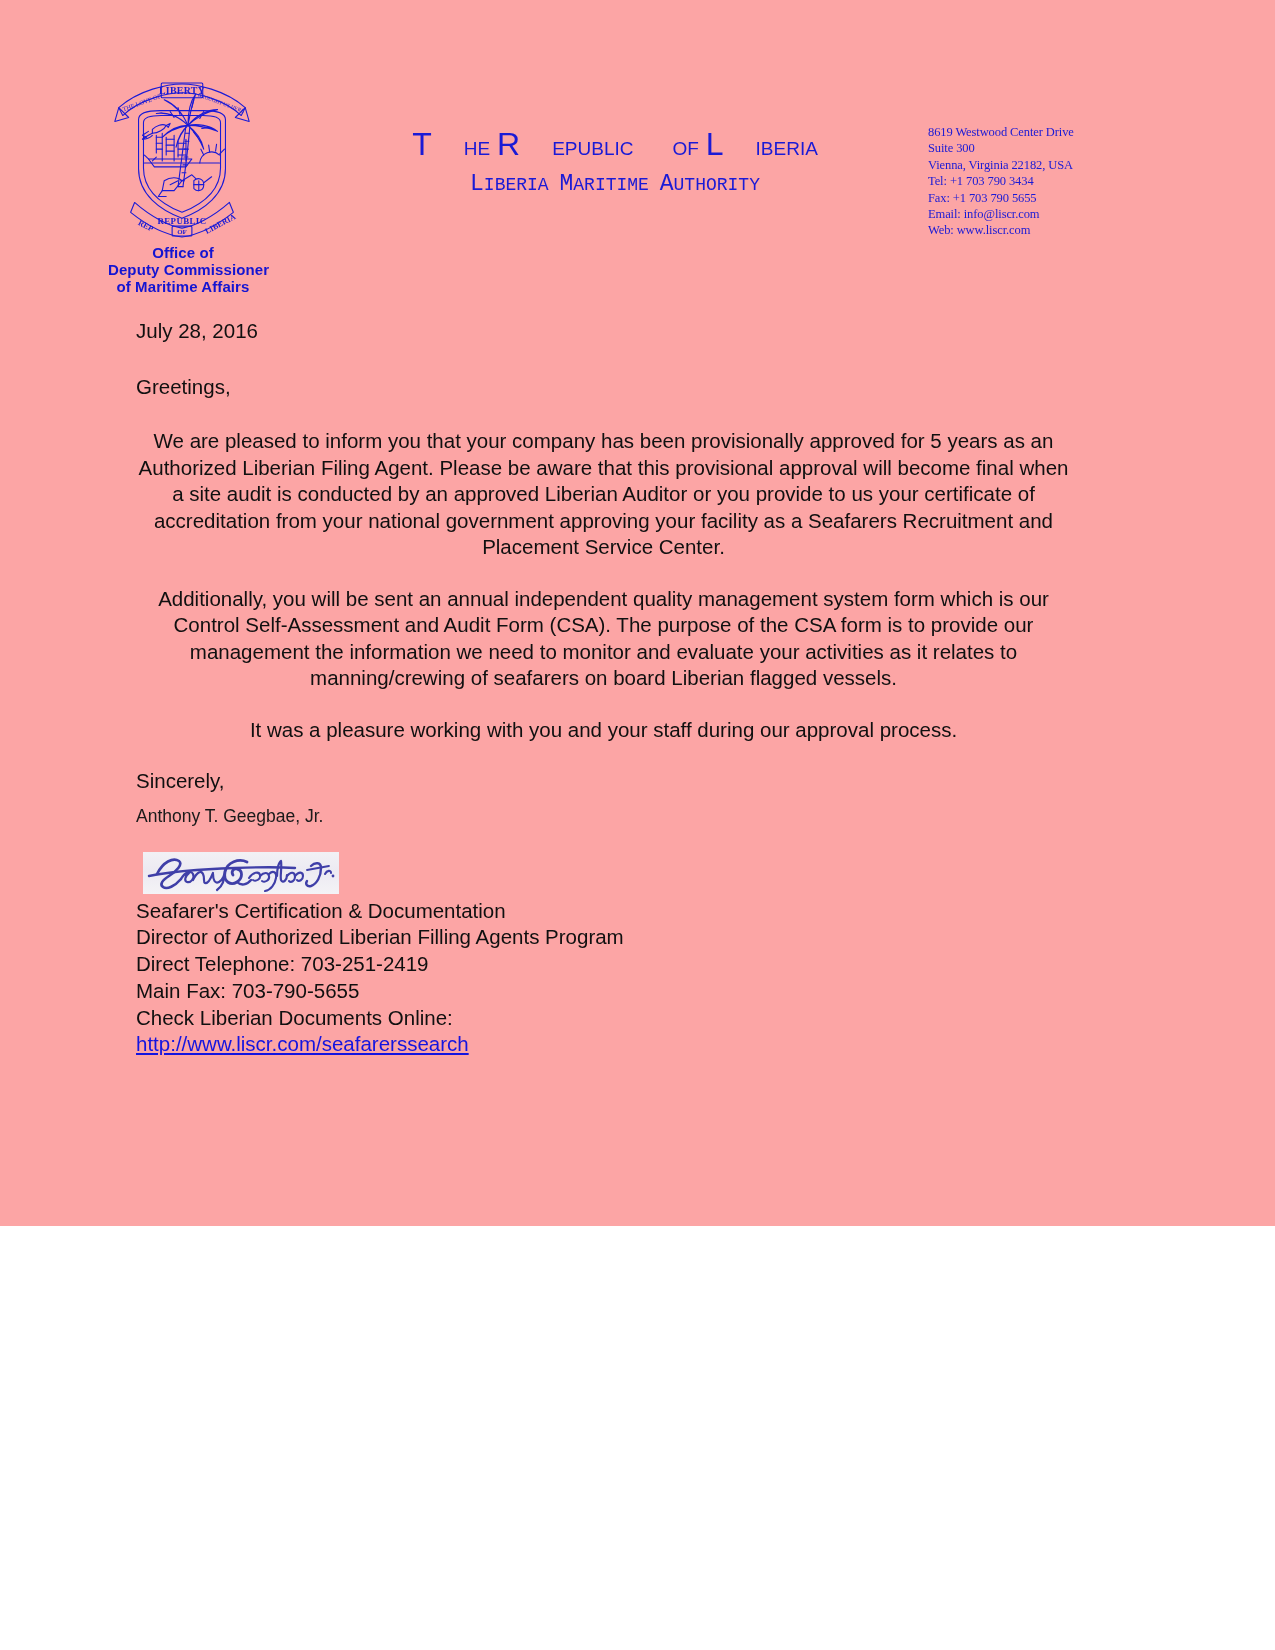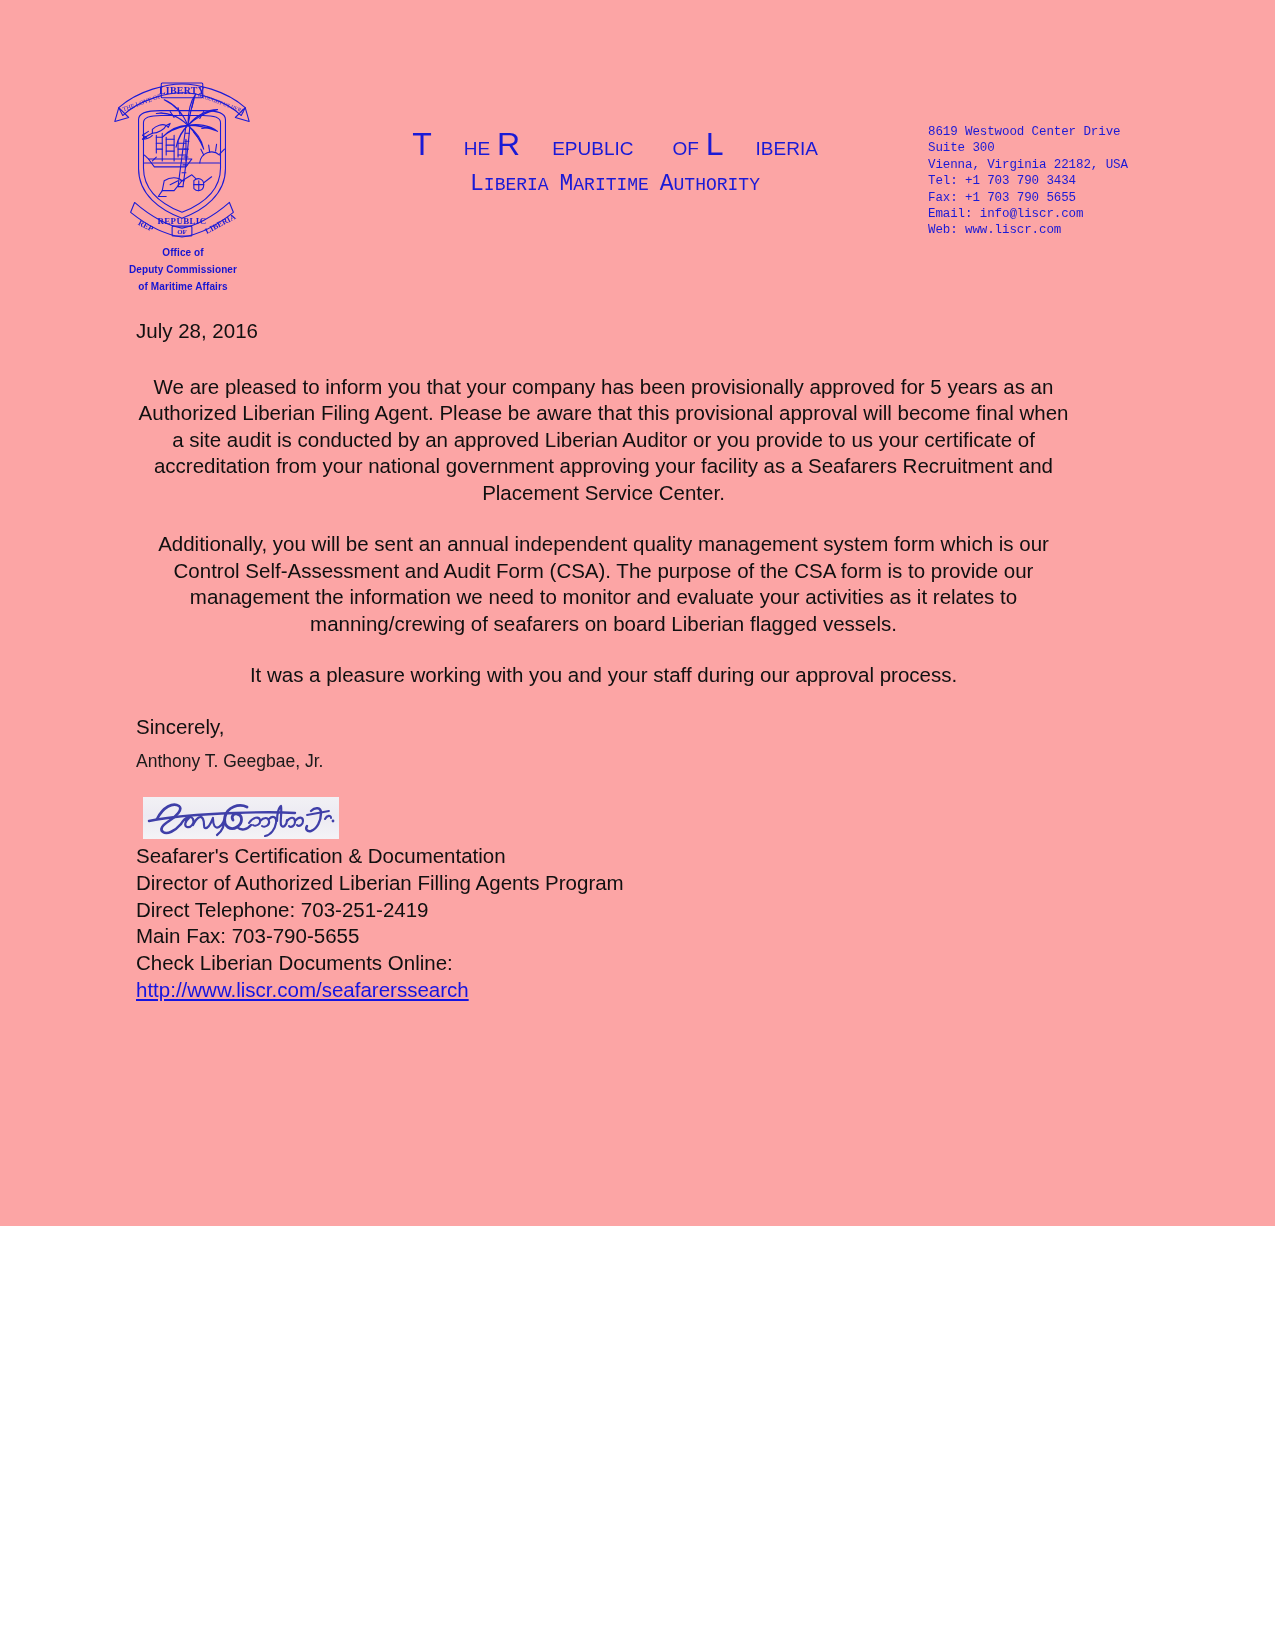--- a/index.html
+++ b/index.html
@@ -38,21 +38,21 @@
     text-align: center;
   }
   .seal-art {
     display: block;
     width: 148px;
     height: 160px;
   }
   .seal-caption {
     margin-top: 6px;
     color: #1414d2;
-    font-size: 10px;
+    font-size: 15px;
     font-weight: bold;
     line-height: 17px;
     font-family: "Liberation Sans", sans-serif;
     letter-spacing: 0.1px;
   }
   .seal-caption div { white-space: nowrap; }
 
   .title-block {
     position: absolute;
     left: 370px;
@@ -77,21 +77,21 @@
     line-height: 24px;
     white-space: nowrap;
   }
   .org-sub .cap { font-size: 23px; }
 
   .address-block {
     position: absolute;
     left: 928px;
     top: 124px;
     color: #1a1ad6;
-    font-family: Liberation Mono, monospace;
+    font-family: Liberation Serif, serif;
     font-size: 12.5px;
     line-height: 16.4px;
     white-space: nowrap;
   }
   .address-block div { letter-spacing: -0.1px; }
 
   
   .letter-body {
     position: absolute;
     left: 136px;
@@ -252,20 +252,21 @@
       <div>Fax: +1 703 790 5655</div>
       <div>Email: info@liscr.com</div>
       <div>Web: www.liscr.com</div>
     </div>
   </div>
 
   <div class="letter-body">
 
     <p class="date-line">July 28, 2016</p>
 
+    <p class="greeting">Greetings,</p>
 
     <p class="para">We are pleased to inform you that your company has been provisionally approved for 5 years as an Authorized Liberian Filing Agent.  Please be aware that this provisional approval will become final when a site audit is conducted by an approved Liberian Auditor or you provide to us your certificate of accreditation from your national government approving your facility as a Seafarers Recruitment and Placement Service Center.</p>
     <p class="para">Additionally, you will be sent an annual independent quality management system form which is our Control Self-Assessment and Audit Form (CSA).  The purpose of the CSA form is to provide our management the information we need to monitor and evaluate your activities as it relates to manning/crewing of seafarers on board Liberian flagged vessels.</p>
     <p class="para">It was a pleasure working with you and your staff during our approval process.</p>
 
     <p class="closing-line">Sincerely,</p>
 
     <p class="signer-name">Anthony T. Geegbae, Jr.</p>
 
     <div class="signature-wrap">

